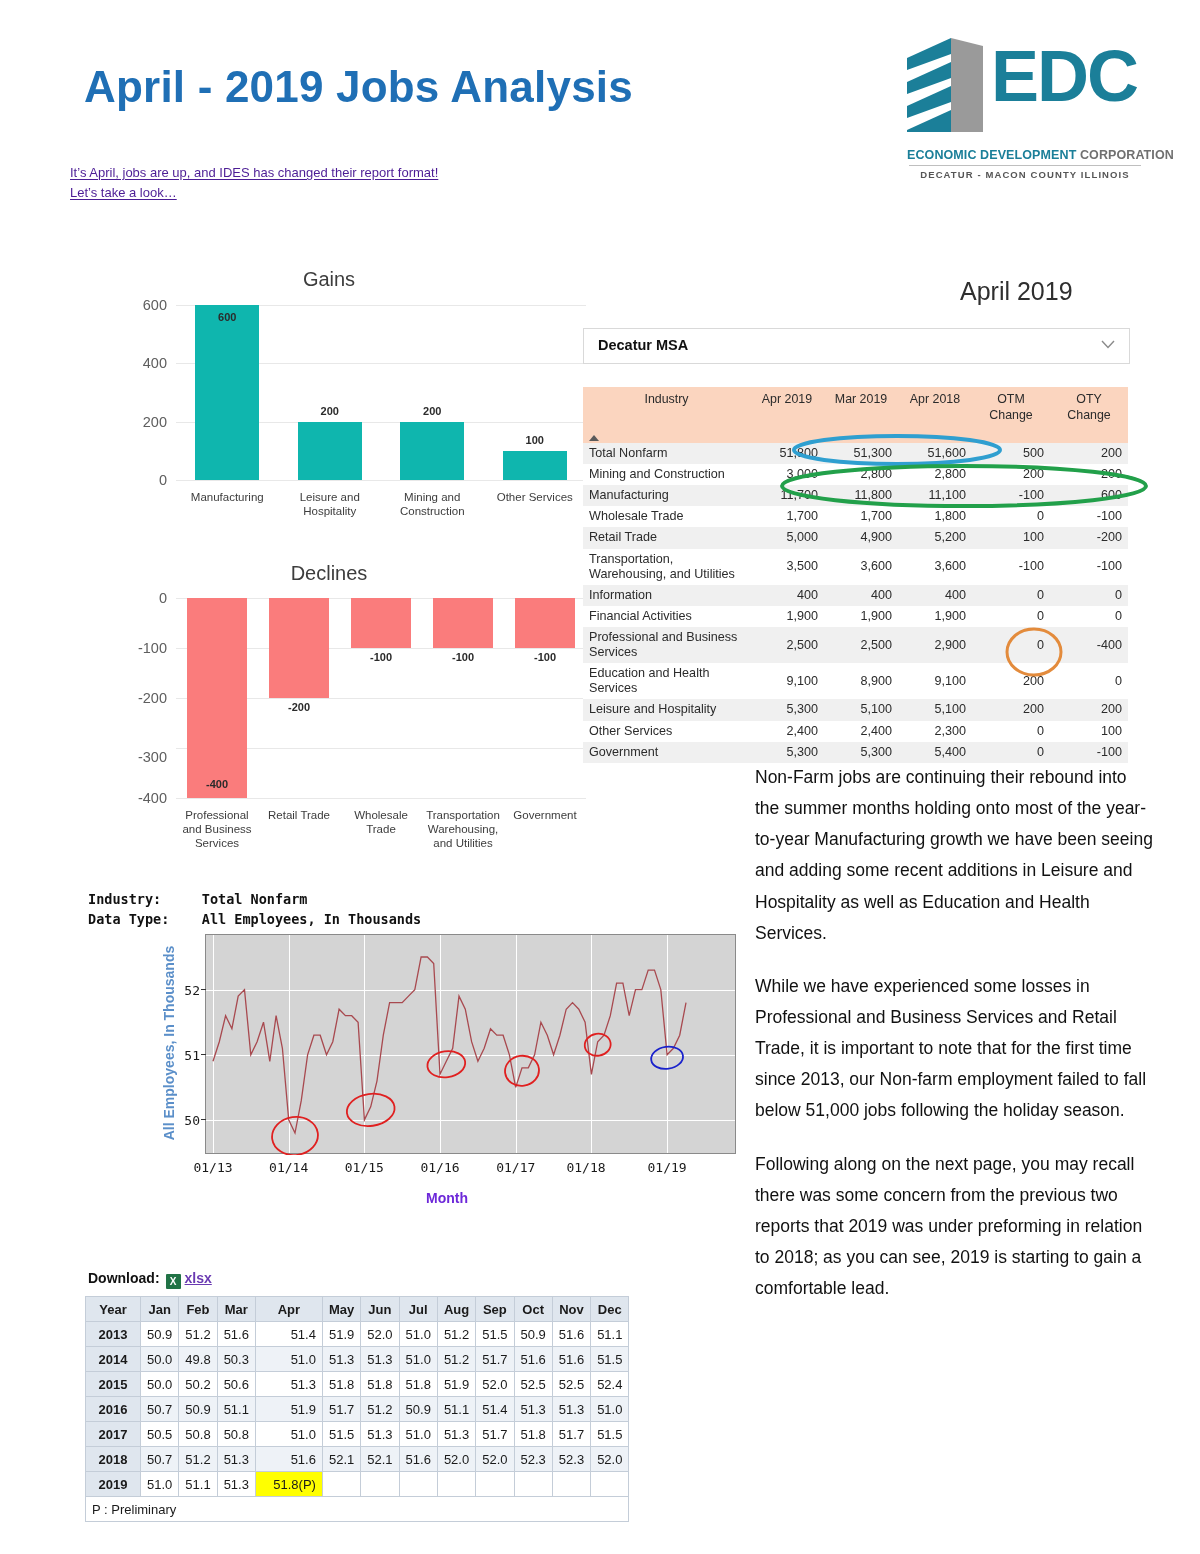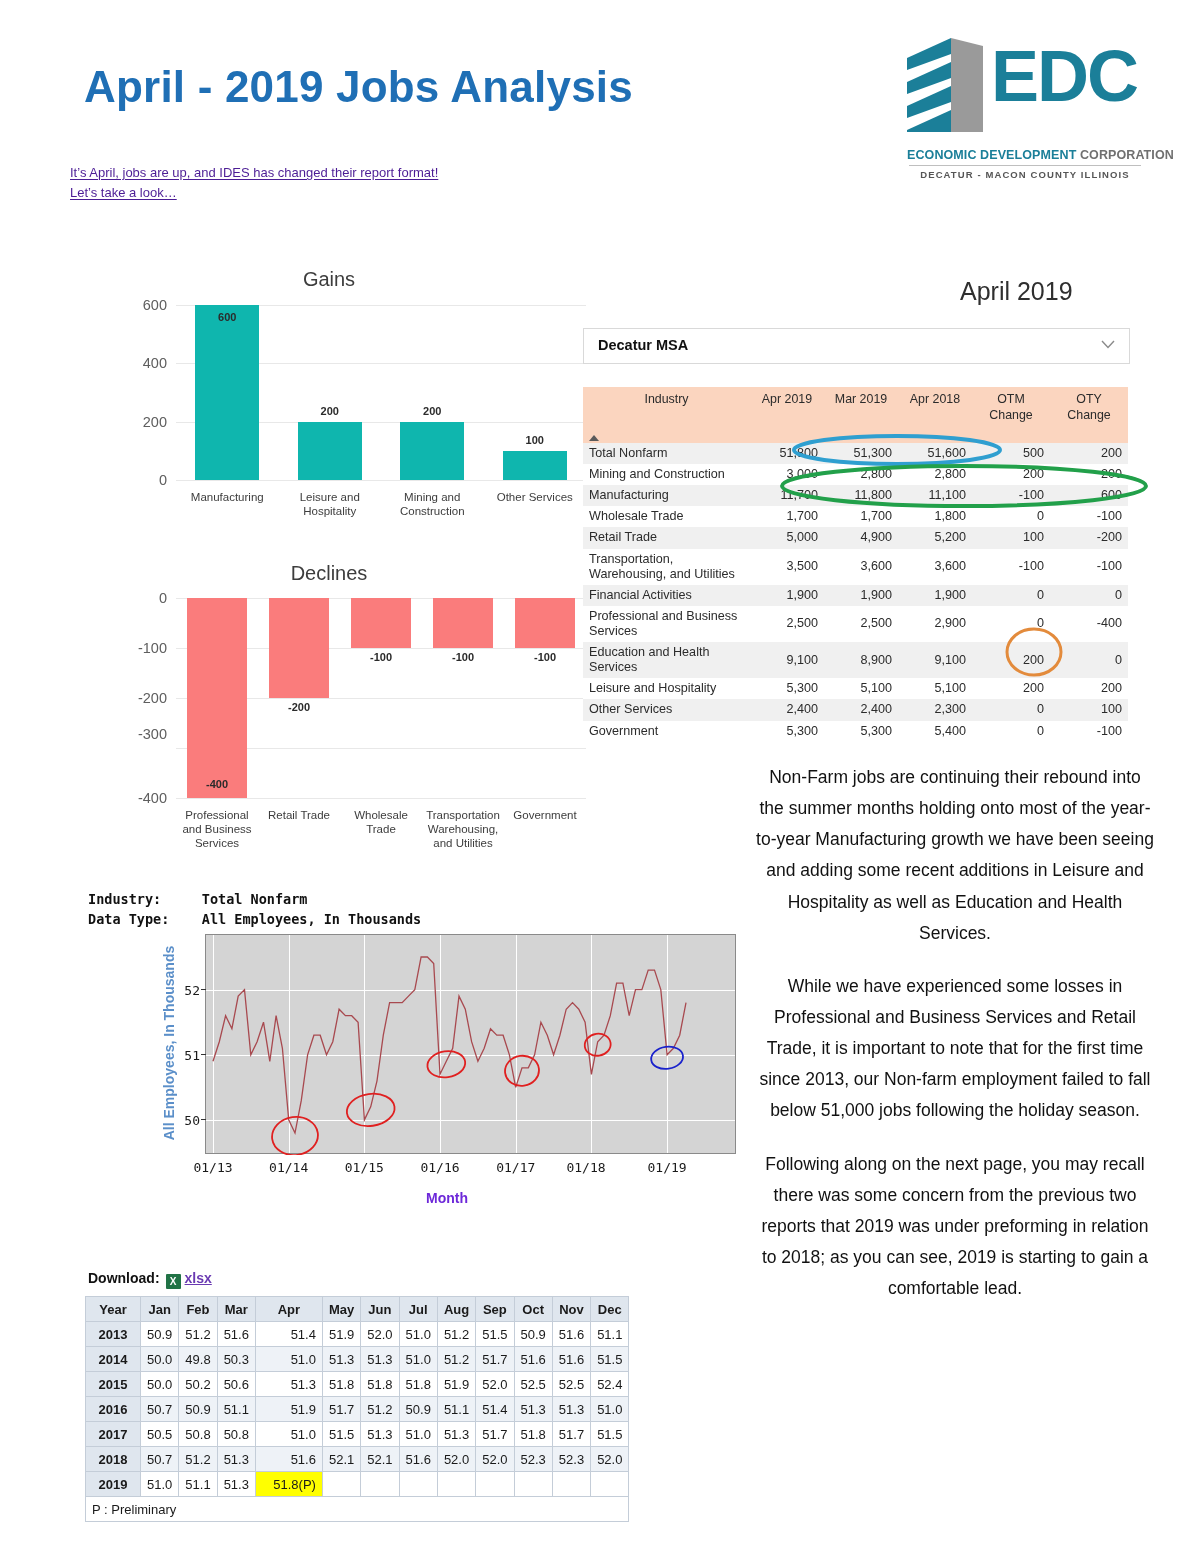--- a/index.html
+++ b/index.html
@@ -108,21 +108,21 @@
   #hist-table tbody tr:nth-child(even) td{background:#eef2f7;}
   #hist-table tbody tr:nth-child(even) td.yr{background:#dfe6ee;}
   #hist-table td.apr{text-align:right;}
   #hist-table th.apr{min-width:54px;}
   #hist-table td.hl{background:#ffff00 !important;font-weight:normal;text-align:right;}
   #hist-foot-row td{text-align:left;}
 
   
   #narrative{position:absolute;left:755px;top:762px;width:400px;
     font-size:17.5px;line-height:1.78;color:#111;}
-  #narrative p{margin:0 0 22px 0;text-align:center;}
+  #narrative p{margin:0 0 22px 0;}
 </style>
 </head>
 <body>
 
 <div class="page">
 
   <div id="page-title">April - 2019 Jobs Analysis</div>
 
   <div id="intro">
     <span>It’s April, jobs are up, and IDES has changed their report format!</span><br>
@@ -172,21 +172,21 @@
   <div class="chartbox" id="declines-chart" style="left:64px;top:562px;width:530px;height:300px;">
     <div class="ctitle" style="top:0;">Declines</div>
     <div class="plot" id="declines-plot" style="left:112px;top:36px;width:410px;height:200px;">
         <div class="gridline" style="top: 0px;"></div>
         <div class="ytick" style="top: 0px;">0</div>
         <div class="gridline" style="top: 50px;"></div>
         <div class="ytick" style="top: 50px;">-100</div>
         <div class="gridline" style="top: 100px;"></div>
         <div class="ytick" style="top: 100px;">-200</div>
         <div class="gridline" style="top: 150px;"></div>
-        <div class="ytick" style="top: 136px;">-300</div>
+        <div class="ytick" style="top: 159px;">-300</div>
         <div class="gridline" style="top: 200px;"></div>
         <div class="ytick" style="top: 200px;">-400</div>
         <div class="bar" style="left: 11.48px; top: 0px; width: 59.04px; height: 200px; background: rgb(250, 124, 124);"></div>
         <div class="barlabel" style="left: 41px; top: 180px;">-400</div>
         <div class="xlab" style="left: 41px; top: 210px; width: 77.9px; margin-left: 0px;">Professional and Business Services</div>
         <div class="bar" style="left: 93.48px; top: 0px; width: 59.04px; height: 100px; background: rgb(250, 124, 124);"></div>
         <div class="barlabel" style="left: 123px; top: 103px;">-200</div>
         <div class="xlab" style="left: 123px; top: 210px; width: 77.9px; margin-left: 0px;">Retail Trade</div>
         <div class="bar" style="left: 175.48px; top: 0px; width: 59.04px; height: 50px; background: rgb(250, 124, 124);"></div>
         <div class="barlabel" style="left: 205px; top: 53px;">-100</div>
@@ -270,20 +270,28 @@
           <td class="num">100</td>
           <td class="num">-200</td>
         </tr>
         <tr>
           <td class="ind">Transportation, Warehousing, and Utilities</td>
           <td class="num">3,500</td>
           <td class="num">3,600</td>
           <td class="num">3,600</td>
           <td class="num">-100</td>
           <td class="num">-100</td>
+        </tr>
+        <tr>
+          <td class="ind">Information</td>
+          <td class="num">400</td>
+          <td class="num">400</td>
+          <td class="num">400</td>
+          <td class="num">0</td>
+          <td class="num">0</td>
         </tr>
         <tr>
           <td class="ind">Financial Activities</td>
           <td class="num">1,900</td>
           <td class="num">1,900</td>
           <td class="num">1,900</td>
           <td class="num">0</td>
           <td class="num">0</td>
         </tr>
         <tr>

